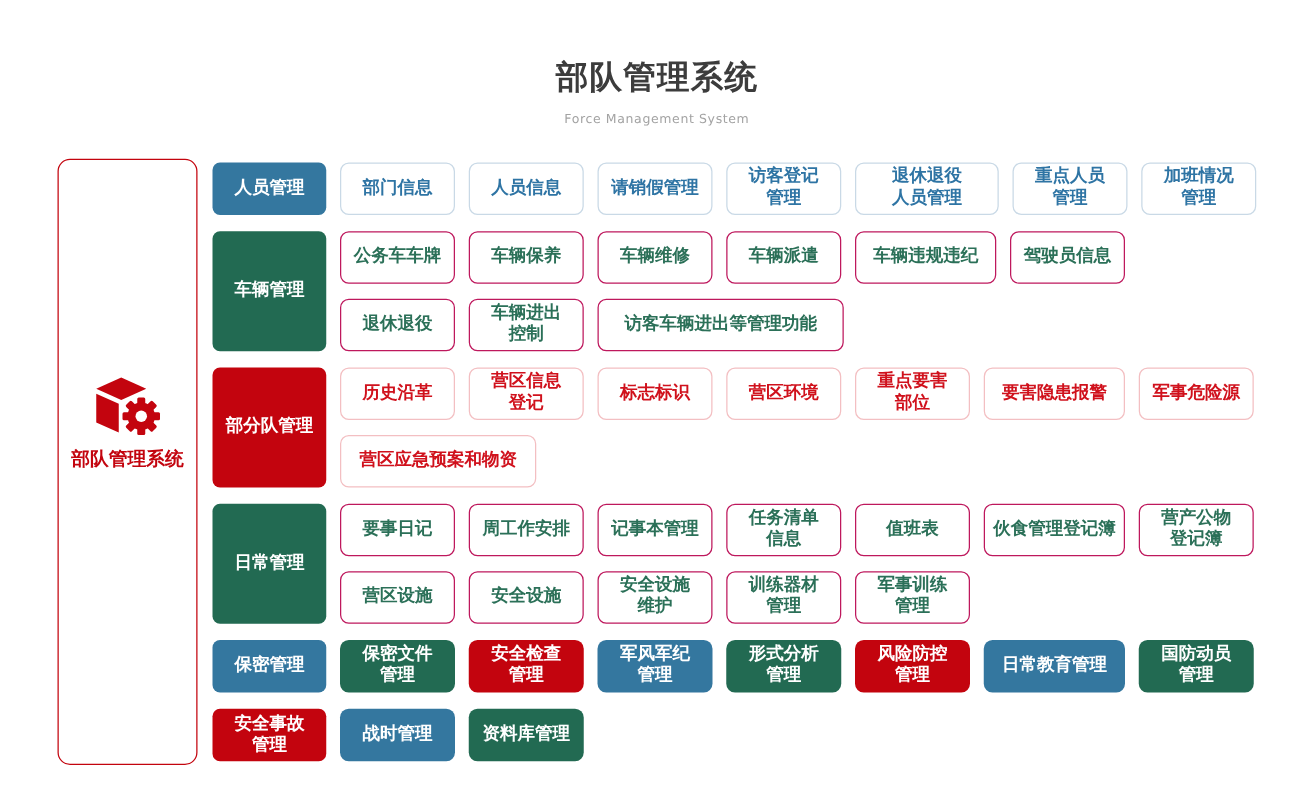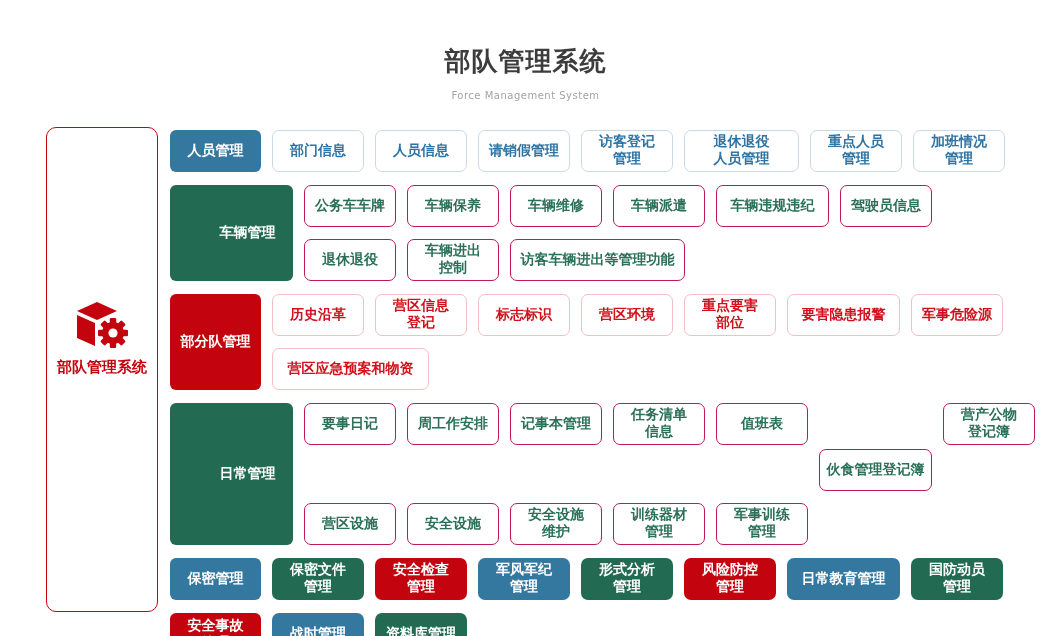--- a/index.html
+++ b/index.html
@@ -22,21 +22,21 @@
   .main{position:absolute;left:170px;top:130px;width:870px;}
   .group{display:flex;gap:11px;margin-bottom:13px;align-items:stretch;}
   .cat{width:91px;flex:0 0 91px;border-radius:6px;display:flex;align-items:center;justify-content:center;
     color:#fff;font-size:14px;font-weight:bold;text-align:center;white-space:pre-line;line-height:1.25;}
   .lines{display:flex;flex-direction:column;gap:12px;}
   .line{display:flex;gap:11px;font-family:Liberation Serif, serif;}
   .item{width:92px;height:42px;box-sizing:border-box;border-radius:7px;
     display:flex;align-items:center;justify-content:center;text-align:center;
     font-size:14px;font-weight:bold;line-height:1.2;white-space:pre-line;}
   .c-blue{background:var(--blue);}
-  .c-green{background:var(--green);padding-left:32px;}
+  .c-green{background:var(--green);}
   .c-red{background:var(--red);}
   .solid-blue{background:var(--blue);color:#fff;}
   .solid-green{background:var(--green);color:#fff;}
   .solid-red{background:var(--red);color:#fff;}
   .outline-blue{background:#fff;border:1px solid #c9d9e6;color:#2e74a4;}
   .outline-green{background:#fff;border:1px solid #be185d;color:#2b7058;}
   .outline-red{background:#fff;border:1px solid #f3bfc2;color:#d0111c;}
 </style>
 </head>
 <body>
@@ -113,21 +113,21 @@
             <div class="item outline-green"><span>车辆保养</span></div>
             <div class="item outline-green"><span>车辆维修</span></div>
             <div class="item outline-green"><span>车辆派遣</span></div>
             <div class="item outline-green" style="width: 113px;"><span>车辆违规违纪</span></div>
             <div class="item outline-green"><span>驾驶员信息</span></div>
           </div>
           <div class="line">
             <div class="item outline-green"><span>退休退役</span></div>
             <div class="item outline-green"><span>车辆进出
 控制</span></div>
-            <div class="item outline-green" style="width: 175px;"><span>访客车辆进出等管理功能</span></div>
+            <div class="item outline-green" style="width: 197px;"><span>访客车辆进出等管理功能</span></div>
           </div>
         </div>
       </div>
       <div class="group">
         <div class="cat c-red"><span>部分队管理</span></div>
         <div class="lines">
           <div class="line">
             <div class="item outline-red"><span>历史沿革</span></div>
             <div class="item outline-red"><span>营区信息
 登记</span></div>
@@ -146,21 +146,21 @@
       <div class="group">
         <div class="cat c-green"><span>日常管理</span></div>
         <div class="lines">
           <div class="line">
             <div class="item outline-green"><span>要事日记</span></div>
             <div class="item outline-green"><span>周工作安排</span></div>
             <div class="item outline-green"><span>记事本管理</span></div>
             <div class="item outline-green"><span>任务清单
 信息</span></div>
             <div class="item outline-green"><span>值班表</span></div>
-            <div class="item outline-green" style="width: 113px; margin-top: 46px;"><span>伙食管理登记簿</span></div>
+            <div class="item outline-green" style="width: 113px;"><span>伙食管理登记簿</span></div>
             <div class="item outline-green"><span>营产公物
 登记簿</span></div>
           </div>
           <div class="line">
             <div class="item outline-green"><span>营区设施</span></div>
             <div class="item outline-green"><span>安全设施</span></div>
             <div class="item outline-green"><span>安全设施
 维护</span></div>
             <div class="item outline-green"><span>训练器材
 管理</span></div>

